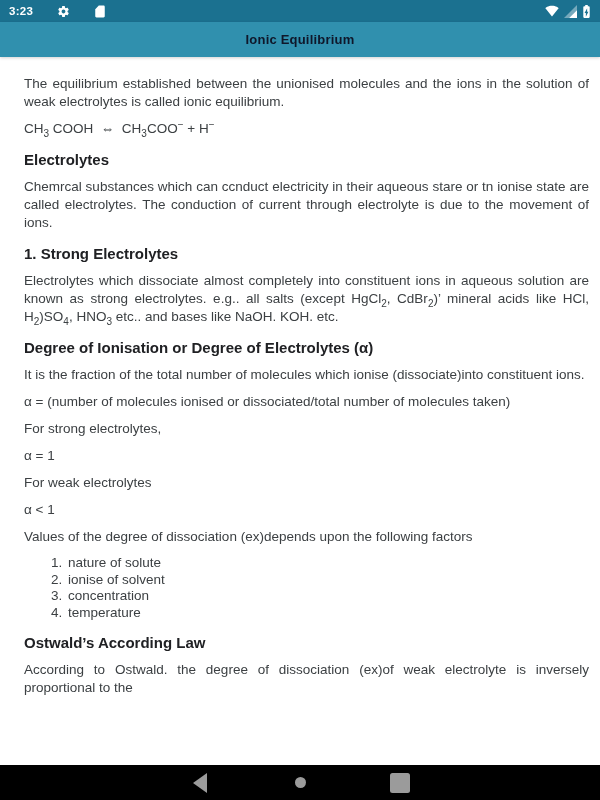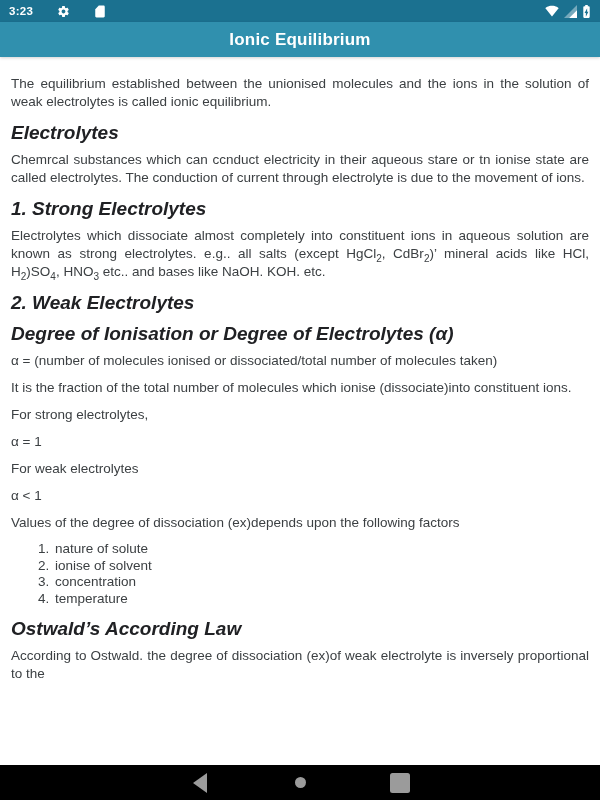--- a/index.html
+++ b/index.html
@@ -19,31 +19,31 @@
   .status-right{gap:5px;}
   .status-time{font-size:11.5px;font-weight:bold;letter-spacing:.3px;}
   .status-bar svg{display:block;fill:#fff;}
   
   .app-bar{
     height:35px;background:#3090ae;
     display:flex;align-items:center;justify-content:center;
     box-shadow:0 1px 3px rgba(0,0,0,.18);
     position:relative;z-index:2;
   }
-  .app-title{color:#ffffff;font-size:17px;font-weight:bold;letter-spacing:.2px;}
+  .app-title{color:#0f172a;font-size:13px;font-weight:bold;letter-spacing:.2px;}
   
   .content{
     height:708px;box-sizing:border-box;overflow:hidden;
-    padding:9px 11px 0 11px;
+    padding:9px 11px 0 24px;
     color:#3c4043;font-size:13.5px;line-height:18px;background:#fff;
   }
   .content p{margin:9px 0;text-align:justify;}
   .content h3{
-    margin:13px 0 9px 0;font-size:19px;line-height:18px;
-    color:#202124;font-weight:700;text-align:left;font-style:italic;
+    margin:13px 0 9px 0;font-size:15px;line-height:18px;
+    color:#202124;font-weight:700;text-align:left;
   }
   .content sub,.content sup{font-size:10px;line-height:0;}
   .content ol{
     margin:8px 0;padding:0 0 0 42px;line-height:16.5px;
   }
   .content ol li{padding-left:2px;}
   
   .nav-bar{
     height:35px;background:#000;
     display:flex;align-items:center;justify-content:center;
@@ -89,32 +89,32 @@
     </span>
   </div>
 </div>
 
 <div class="app-bar">
   <span class="app-title">Ionic Equilibrium</span>
 </div>
 
 <main class="content">
   <p>The equilibrium established between the unionised molecules and the ions in the solution of weak electrolytes is called ionic equilibrium.</p>
+  <p>CH<sub>3</sub> COOH &nbsp;⇔&nbsp; CH<sub>3</sub>COO<sup>−</sup> + H<sup>−</sup></p>
 
   <h3>Electrolytes</h3>
   <p>Chemrcal substances which can ccnduct electricity in their aqueous stare or tn ionise state are called electrolytes. The conduction of current through electrolyte is due to the movement of ions.</p>
 
   <h3>1. Strong Electrolytes</h3>
   <p>Electrolytes which dissociate almost completely into constituent ions in aqueous solution are known as strong electrolytes. e.g.. all salts (except HgCl<sub>2</sub>, CdBr<sub>2</sub>)’ mineral acids like HCl, H<sub>2</sub>)SO<sub>4</sub>, HNO<sub>3</sub> etc.. and bases like NaOH. KOH. etc.</p>
 
-  <h3>2. Weak Electrolytes</h3>
 
   <h3>Degree of Ionisation or Degree of Electrolytes (α)</h3>
+  <p>It is the fraction of the total number of molecules which ionise (dissociate)into constituent ions.</p>
   <p>α = (number of molecules ionised or dissociated/total number of molecules taken)</p>
-  <p>It is the fraction of the total number of molecules which ionise (dissociate)into constituent ions.</p>
   <p>For strong electrolytes,</p>
   <p>α = 1</p>
   <p>For weak electrolytes</p>
   <p>α &lt; 1</p>
   <p>Values of the degree of dissociation (ex)depends upon the following factors</p>
 
   <ol>
     <li>nature of solute</li>
     <li>ionise of solvent</li>
     <li>concentration</li>

